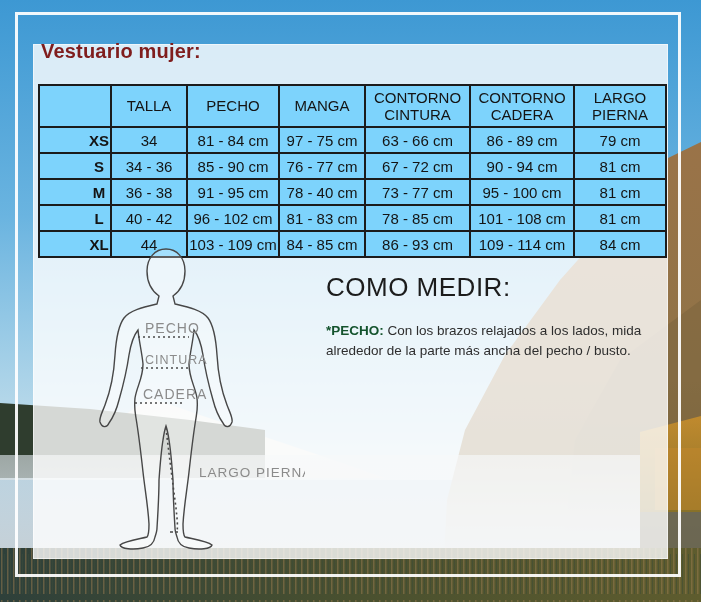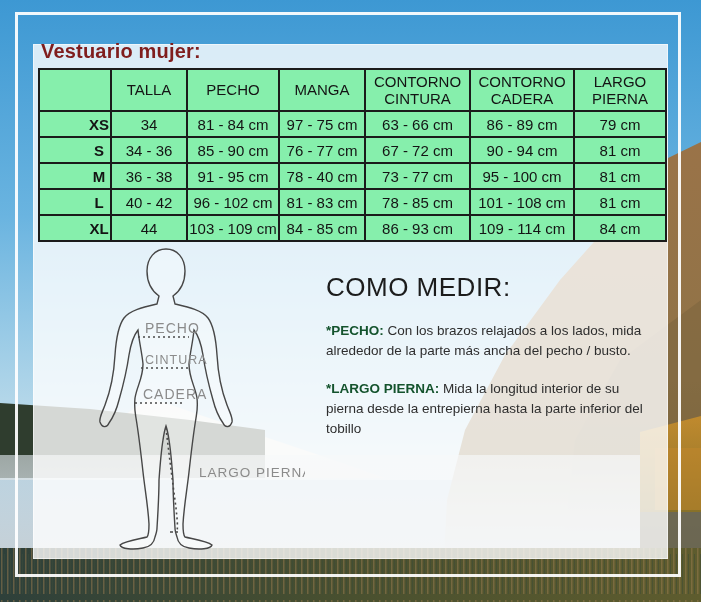--- a/index.html
+++ b/index.html
@@ -15,22 +15,22 @@
   .panel {
     position:absolute; left:33px; top:44px; width:635px; height:515px;
     background:rgba(255,255,255,0.80);
     border:1px solid rgba(255,255,255,0.55); box-sizing:border-box;
   }
   .title {
     position:absolute; left:41px; top:40px; margin:0;
     font-size:20px; font-weight:700; color:#7f1d1d; letter-spacing:0.2px;
   }
   table.size-table {
-    position:absolute; left:38px; top:68px;
-    border-collapse:collapse; table-layout:fixed; background:#86efac;
+    position:absolute; left:38px; top:84px;
+    border-collapse:collapse; table-layout:fixed; background:#7dd3fc;
   }
   .size-table th, .size-table td {
     border:2px solid #1b1b1b; text-align:center; vertical-align:middle;
     padding:0; font-size:15px; color:#141414; overflow:hidden; white-space:nowrap;
   }
   .size-table thead th { height:40px; line-height:1.15; font-weight:400; white-space:normal; }
   .size-table tbody td { height:24px; }
   .size-table tbody td:first-child { font-weight:600;padding-left:48px; }
   .figure-svg { position:absolute; left:85px; top:240px; }
   .figure-svg text {
@@ -196,16 +196,15 @@
     <line x1="85" y1="292" x2="95" y2="292" stroke="#4a4a4a" stroke-width="1.6" stroke-dasharray="3,2"></line>
     <text x="60" y="93" font-size="14">PECHO</text>
     <text x="60" y="124" font-size="12.5">CINTURA</text>
     <text x="58" y="159" font-size="14">CADERA</text>
     <text x="114" y="237" font-size="13.5" fill="#7d7d7d">LARGO PIERNA</text>
   </svg>
 
   <div class="howto">
     <h2>COMO MEDIR:</h2>
     <p><b>*PECHO:</b> <span>Con los brazos relajados a los lados, mida alrededor de la parte más ancha del pecho / busto.</span></p>
-    <p><b>*LARGO PIERNA:</b> <span>Mida la longitud interior de su pierna desde la entrepierna hasta la parte inferior del tobillo</span></p>
   </div>
 
 </div>
 
 </body></html>

